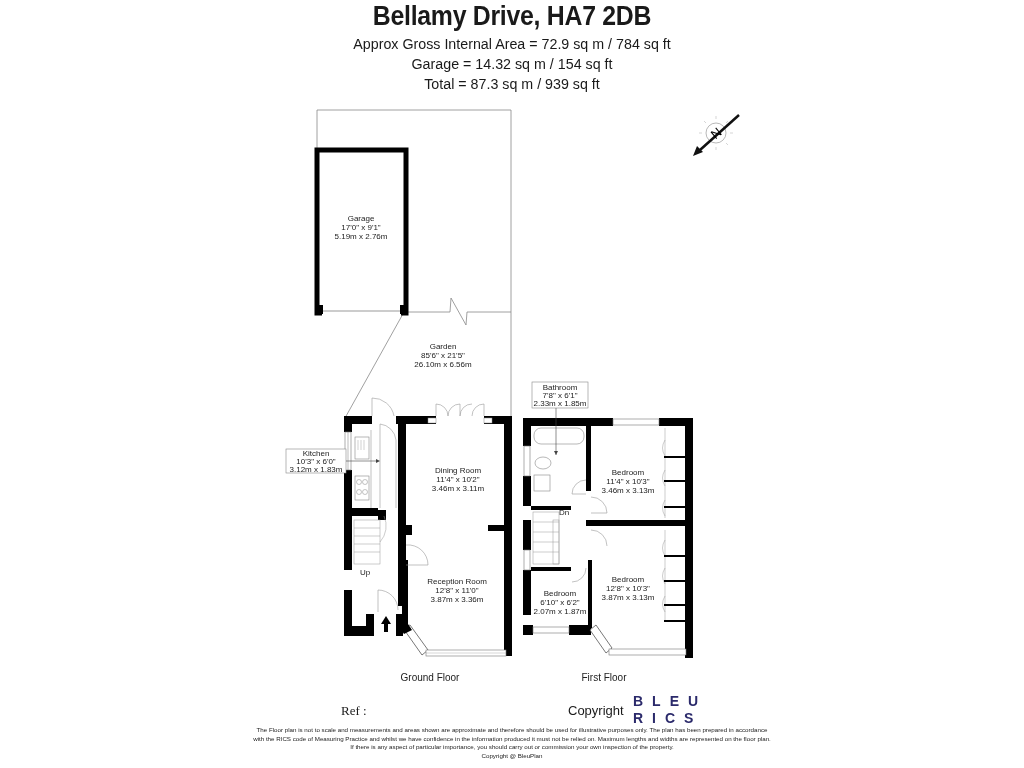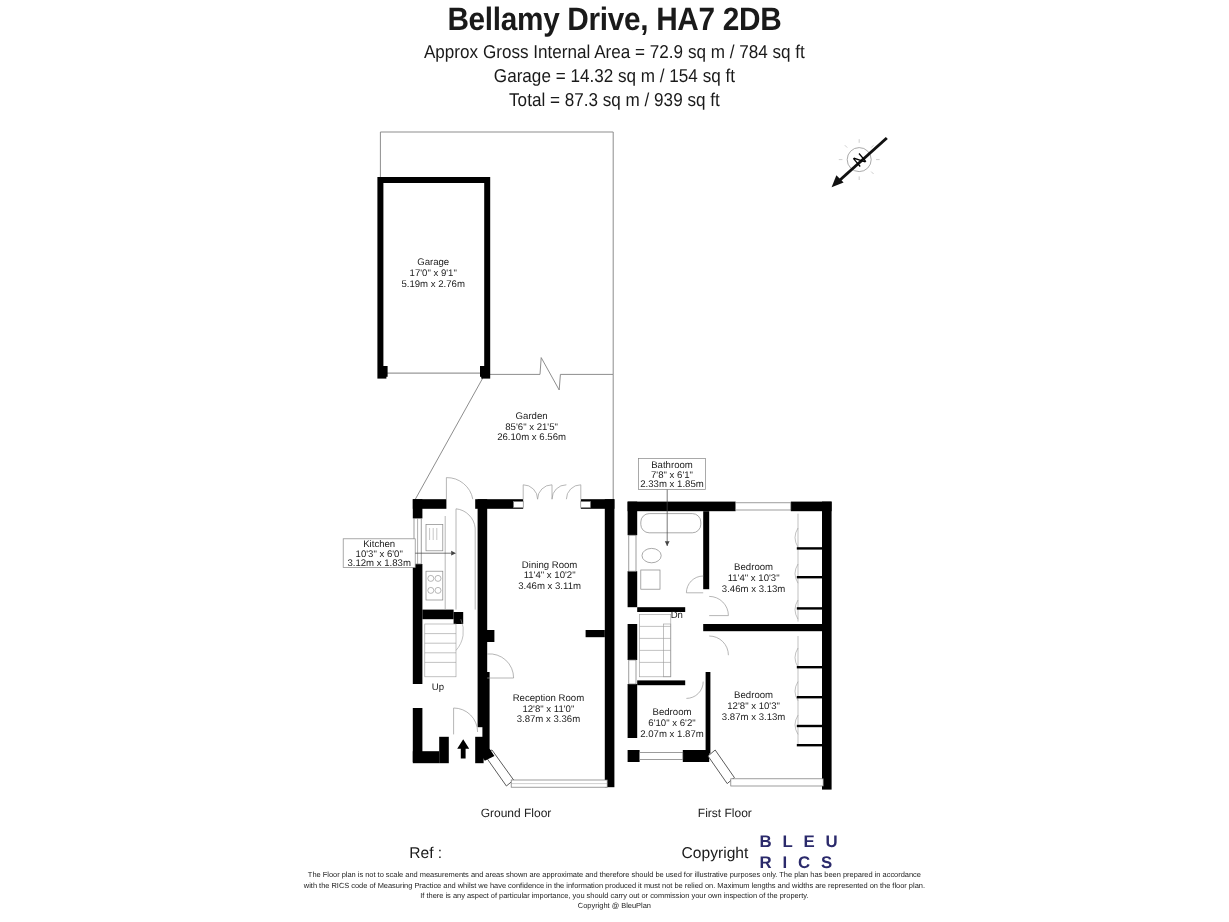--- a/index.html
+++ b/index.html
@@ -3,21 +3,21 @@
 <meta charset="utf-8">
 <style>
   html, body { margin: 0; padding: 0; background: #ffffff; }
   body { width: 1024px; height: 768px; position: relative; overflow: hidden; font-family: "Liberation Sans", sans-serif; color: #1a1a1a; }
   .title { position: absolute; left: 0; width: 1024px; top: 0; text-align: center; font-size: 27px; font-weight: bold; letter-spacing: -0.3px; line-height: 32px; transform: scaleX(0.92); }
   .sub { position: absolute; left: 0; width: 1024px; text-align: center; font-size: 15.5px; line-height: 19px; transform: scaleX(0.92); }
   .sub1 { top: 34px; } .sub2 { top: 54px; } .sub3 { top: 74px; }
   svg.plan { position: absolute; left: 0; top: 0; width: 1024px; height: 768px; }
   .lbl { font-family: "Liberation Sans", sans-serif; font-size: 8px; fill: #222; text-anchor: middle; }
   .floorlbl { font-family: "Liberation Sans", sans-serif; font-size: 10px; fill: #222; text-anchor: middle; }
-  .ref { position: absolute; left: 341px; top: 703px; font-size: 13px; }
+  .ref { position: absolute; left: 341px; top: 703px; font-size: 13px; font-family: Liberation Serif, serif; }
   .copyright { position: absolute; left: 568px; top: 703px; font-size: 13px; }
   .logo { position: absolute; left: 633px; top: 693px; color: #2b2a6b; font-weight: bold; font-size: 14px; letter-spacing: 9px; line-height: 17px; }
   .disclaimer { position: absolute; left: 0; width: 1024px; top: 726px; text-align: center; font-size: 6.2px; line-height: 8.6px; color: #222; }
 </style>
 </head>
 <body>
 
 <div class="title">Bellamy Drive, HA7 2DB</div>
 <div class="sub sub1">Approx Gross Internal Area = 72.9 sq m / 784 sq ft</div>
 <div class="sub sub2">Garage = 14.32 sq m / 154 sq ft</div>

